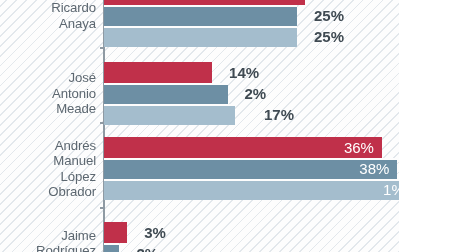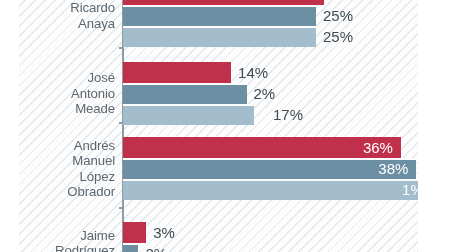--- a/index.html
+++ b/index.html
@@ -10,21 +10,20 @@
   }
   #chart-root{
     position:relative;width:399px;height:252px;overflow:hidden;
     background-color:#fdfdfd;
     background-image:repeating-linear-gradient(
         -45deg,
         rgba(205,214,222,0.55) 0px,
         rgba(205,214,222,0.55) 1.2px,
         rgba(255,255,255,0) 1.2px,
         rgba(255,255,255,0) 7px);
-    margin-left:19px;
   }
   
   #axis-line{
     position:absolute;left:103px;top:-4px;width:1.6px;height:256px;
     background:#8f9aa3;
   }
   .axis-tick{
     position:absolute;left:100px;width:5px;height:1.6px;background:#8f9aa3;
   }
   .group{
@@ -44,21 +43,21 @@
   .bar{
     position:absolute;left:0;top:0;height:21px;
   }
   .bar-sep{
     position:absolute;left:0;height:1.6px;background:#fdfdfd;top:0;
   }
   .val{
     position:absolute;top:0;height:21px;line-height:21px;
     font-size:15px;color:#3f4a52;white-space:nowrap;
   }
-  .val.outside{padding-left:7px;}
+  .val.outside{padding-left:17px;font-weight:bold;}
   .val.inside{color:#ffffff;transform:translateX(-100%);padding-right:8px;font-size:15px;}
 </style>
 </head>
 <body>
 
 <div id="chart-root">
 
   <div id="axis-line"></div>
 
   <div id="ticks">

